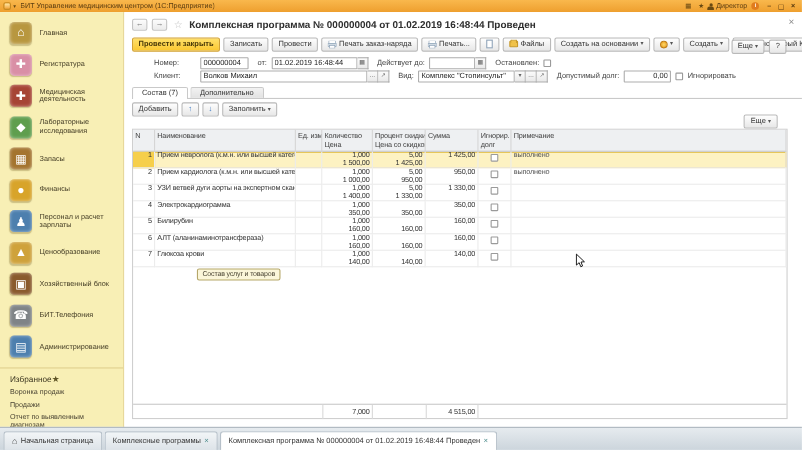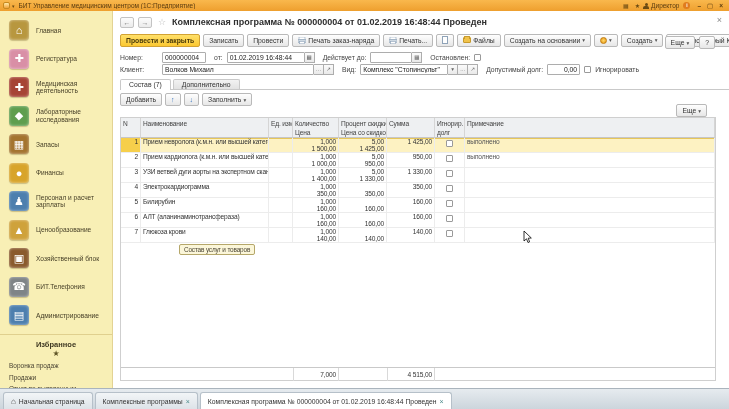--- a/index.html
+++ b/index.html
@@ -24,21 +24,21 @@
   
   .sidebar { position:absolute; left:0; top:11px; width:113px; height:377px;
     background:#f8efb5; border-right:1px solid #e3d394; overflow:hidden; }
   .sb-list { padding-top:5px; }
   .sb-item { display:flex; align-items:center; gap:7px; height:28.5px; padding:0 4px 0 9px; cursor:default; }
   .sb-icon { width:20px; height:20px; min-width:20px; border-radius:4px; color:#fff; font-size:11px;
     display:flex; align-items:center; justify-content:center;
     box-shadow:inset 0 0 3px rgba(255,255,255,.55), 0 1px 1px rgba(120,100,40,.35); }
   .sb-label { font-size:6.6px; line-height:7.5px; color:#453e26; }
   .favorites { border-top:1px solid #e0d08e; margin-top:4px; padding:5px 9px 0 9px; }
-  .fav-head { display:flex; align-items:center; font-size:7.5px; font-weight:bold; color:#3c3620; margin-bottom:4px;flex-direction:column; }
+  .fav-head { display:flex; align-items:center; font-size:7.5px; font-weight:normal; color:#3c3620; margin-bottom:4px; }
   .fav-star { font-size:8px; color:#5f5526; }
   .fav-link { font-size:6.5px; color:#4a4433; margin:4.5px 0; cursor:default; }
 
   
   .main { position:absolute; left:113px; top:11px; width:616px; height:377px; background:#fff; }
   .doc-close { position:absolute; right:7px; top:5px; font-size:9px; color:#8a8a8a; line-height:9px; }
 
   .doc-header { display:flex; align-items:center; gap:4px; margin:4px 0 0 7px; height:14px; }
   .navbtn { width:14px; height:11px; border:1px solid #c3c3c3; border-radius:2px; background:linear-gradient(#fcfcfc,#ebebeb);
     font-size:7px; color:#7a7a7a; display:flex; align-items:center; justify-content:center; }
@@ -53,21 +53,21 @@
   .arr { font-size:5.5px; color:#555; }
   .ico-printer { width:8px; height:7px; display:inline-block; }
   .ico-sheet { width:6px; height:8px; border:1px solid #8fa3b8; background:#fff; display:inline-block; }
   .ico-folder { width:8px; height:6px; background:#f0c24a; border:1px solid #c79a2c; border-radius:1px; display:inline-block; position:relative; }
   .ico-folder::before { content:""; position:absolute; left:0; top:-2px; width:4px; height:2px; background:#f0c24a; border:1px solid #c79a2c; border-bottom:none; border-radius:1px 1px 0 0; }
   .ico-coin { width:7px; height:7px; border-radius:50%; background:radial-gradient(#ffd96a,#e8960f); border:1px solid #c07c10; display:inline-block; }
   .top-right { position:absolute; right:14px; top:25px; display:flex; gap:4px; }
 
   
   .fields { margin:4px 0 0 7px; font-size:6.8px; color:#444; }
-  .frow { display:flex; align-items:center; height:12px; }
+  .frow { display:flex; align-items:center; height:12px;margin-left:20px; }
   .flabel { white-space:nowrap; }
   .flabel.w1 { width:42px; }
   input.fld { height:11px; border:1px solid #adadad; border-radius:1px; font-size:6.8px; font-family:inherit; color:#222; padding:0 2px; background:#fff; }
   .fbtn { height:11px; min-width:10px; border:1px solid #adadad; border-left:none; background:linear-gradient(#fbfbfb,#e9e9e9);
     font-size:5.5px; color:#666; display:inline-flex; align-items:center; justify-content:center; padding:0 1px; }
   .cb { width:7px; height:7px; border:1px solid #9a9a9a; background:#fff; display:inline-block; border-radius:1px; }
   .gap4 { width:4px; } .gap8 { width:8px; }
 
   
   .tabs { display:flex; gap:2px; margin:3px 0 0 7px; height:12px; align-items:flex-end; border-bottom:1px solid #c9c9c9; padding-right:8px; }
@@ -298,21 +298,21 @@
       <span class="gap8"></span>
       <span class="flabel">Вид:</span>
       <span class="gap4"></span>
       <input class="fld" style="width: 88px;" readonly="" value="Комплекс &quot;Стопинсульт&quot;">
       <span class="fbtn">▾</span>
       <span class="fbtn">…</span>
       <span class="fbtn">↗</span>
       <span class="gap8"></span>
       <span class="flabel">Допустимый долг:</span>
       <span class="gap4"></span>
-      <input class="fld num" style="width: 33px; text-align: right;" readonly="" value="0,00">
+      <input class="fld num" style="width: 43px; text-align: right;" readonly="" value="0,00">
       <span class="gap4"></span>
       <span class="cb"></span>
       <span class="gap4"></span>
       <span class="flabel">Игнорировать</span>
     </div>
   </div>
 
   <div class="tabs">
 
       <span class="tab active">Состав (7)</span>

